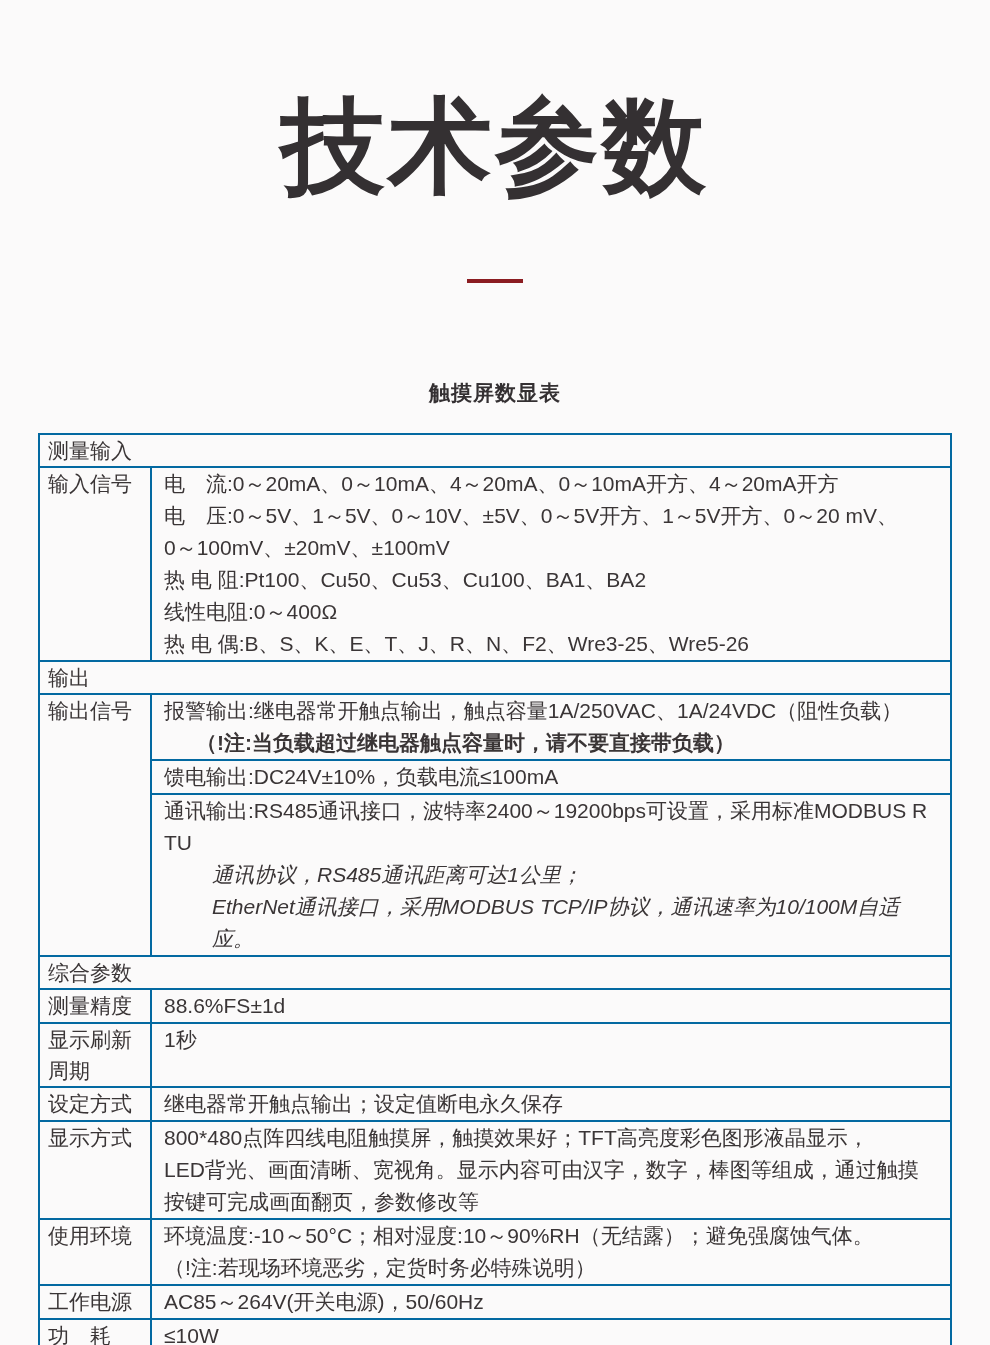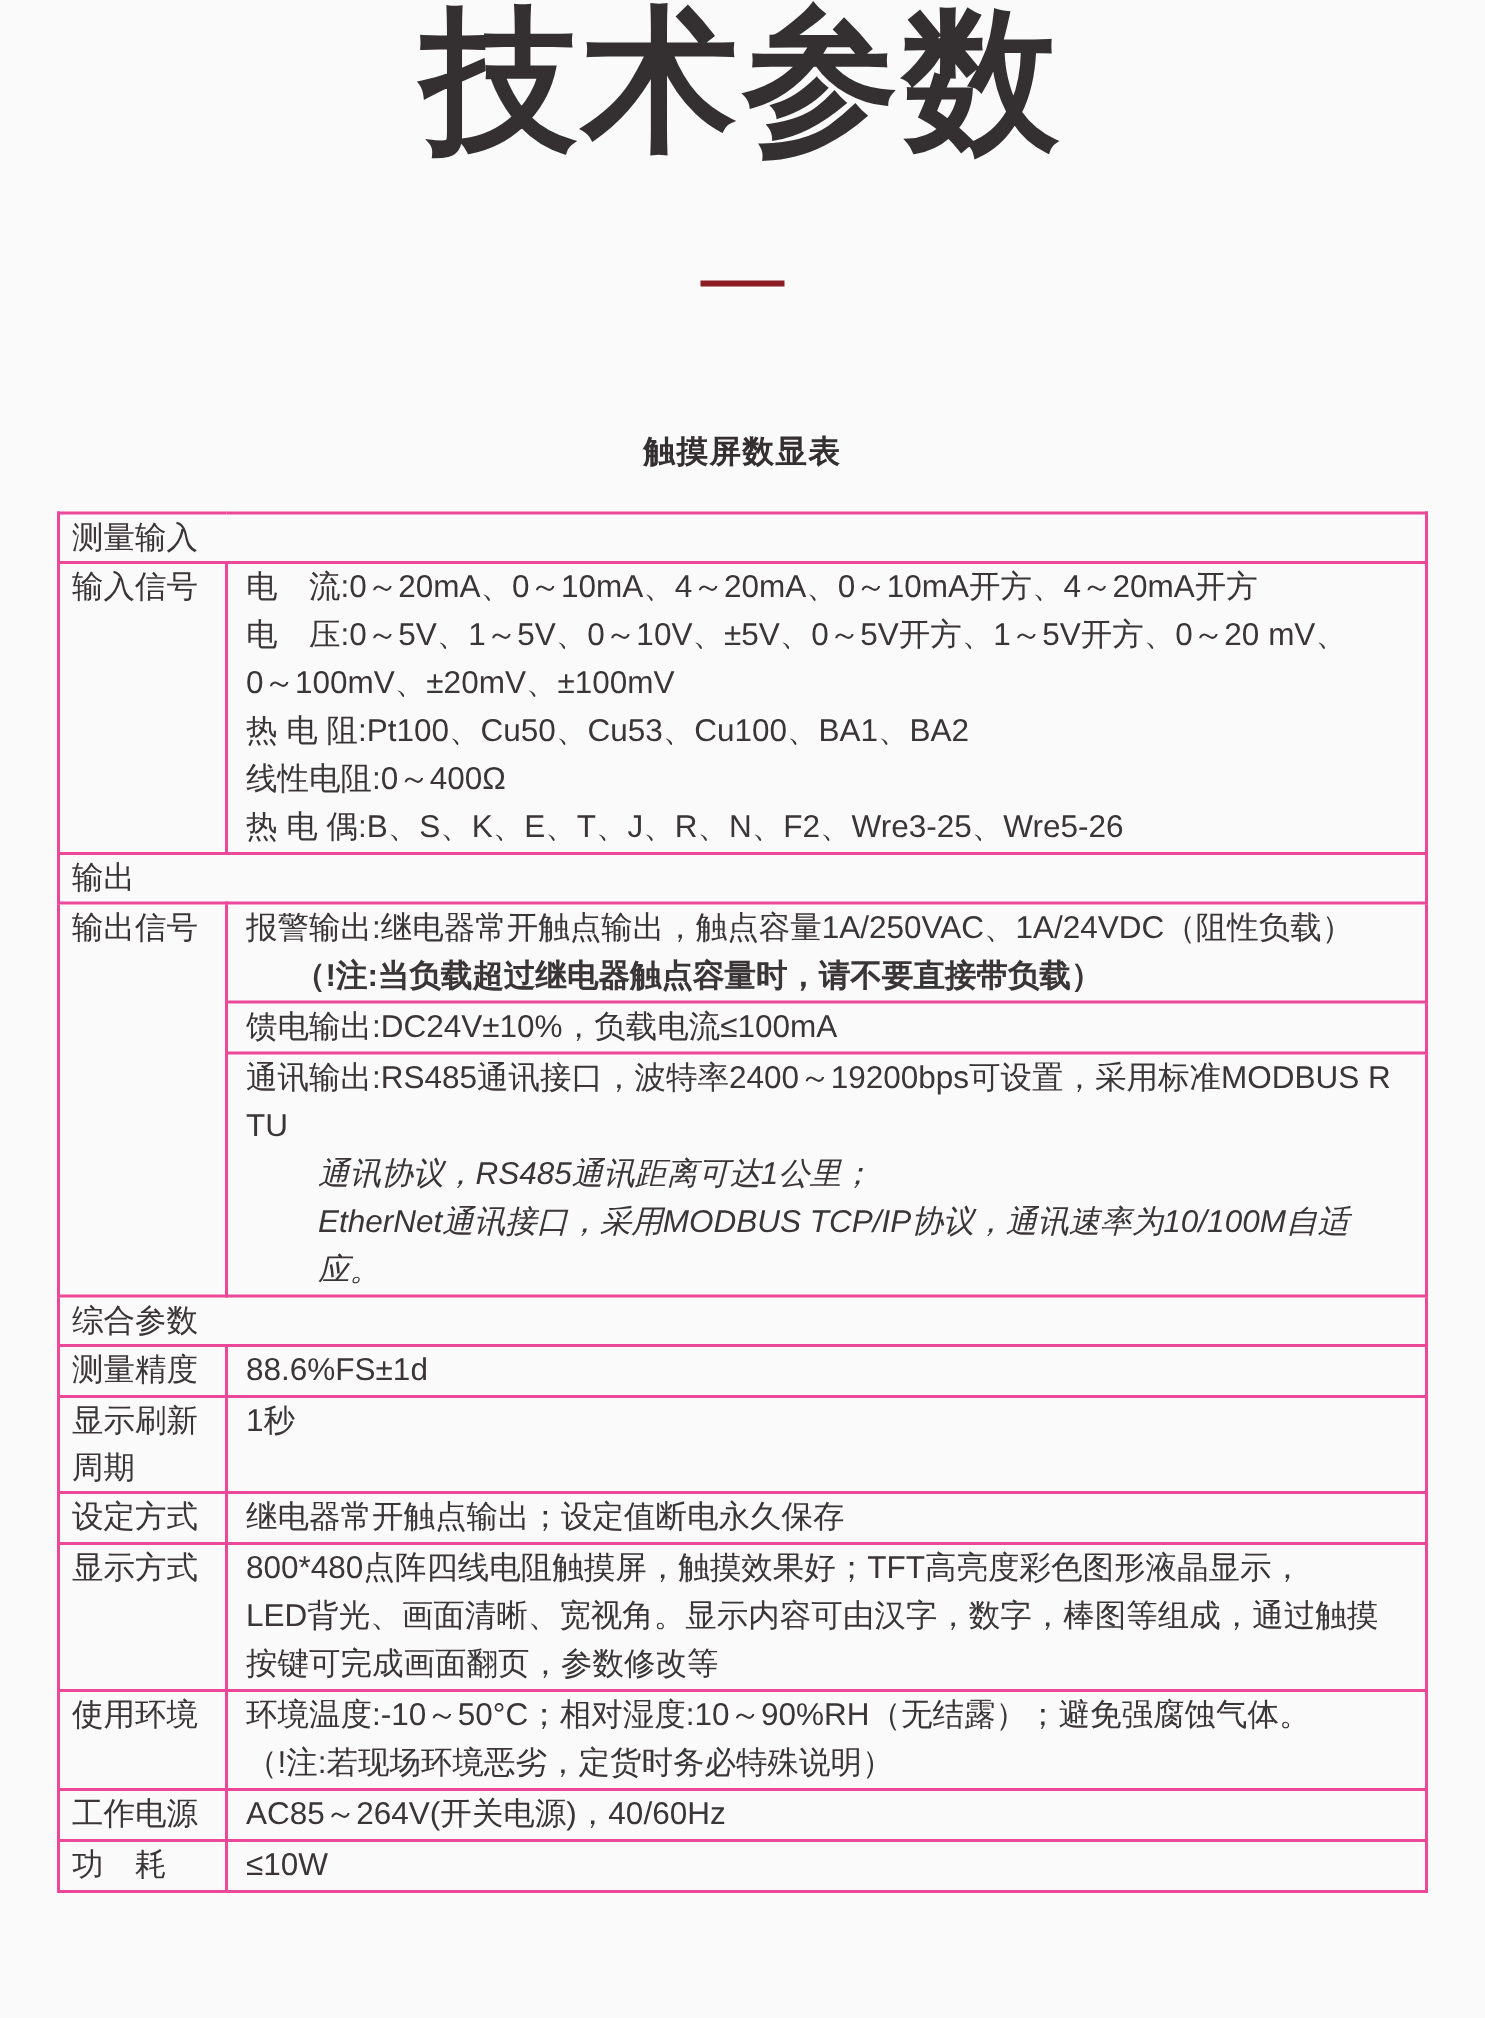--- a/index.html
+++ b/index.html
@@ -8,20 +8,21 @@
     background: #fbfafa;
   }
   body {
     width: 990px;
     height: 1345px;
     font-family: "Liberation Sans", sans-serif;
     color: #3a3536;
     overflow: hidden;
   }
   .page-title {
+    padding-top: 92px;
     text-align: center;
     font-size: 104px;
     line-height: 1.05;
     font-weight: 800;
     color: #343032;
     letter-spacing: 3px;
   }
   .title-divider {
     width: 56px;
     height: 4px;
@@ -37,21 +38,21 @@
   }
   table.spec {
     margin: 26px auto 0;
     width: 914px;
     border-collapse: collapse;
     table-layout: fixed;
     font-size: 21px;
     color: #3a3536;
   }
   table.spec td {
-    border: 2px solid #ec4899;
+    border: 2px solid #0369a1;
     vertical-align: top;
     word-break: break-all;
   }
   td.sec {
     padding: 0 8px;
     line-height: 31px;
     font-weight: 400;
   }
   td.lbl {
     padding: 0 8px;
@@ -161,21 +162,21 @@
     <td class="lbl">使用环境</td>
     <td class="val">
       <div class="ln">环境温度:-10～50°C；相对湿度:10～90%RH（无结露）；避免强腐蚀气体。</div>
       <div class="ln">（!注:若现场环境恶劣，定货时务必特殊说明）</div>
     </td>
   </tr>
 
   <tr>
     <td class="lbl">工作电源</td>
     <td class="val">
-      <div class="ln">AC85～264V(开关电源)，40/60Hz</div>
+      <div class="ln">AC85～264V(开关电源)，50/60Hz</div>
     </td>
   </tr>
 
   <tr>
     <td class="lbl">功　耗</td>
     <td class="val">
       <div class="ln">≤10W</div>
     </td>
   </tr>
 </tbody>

